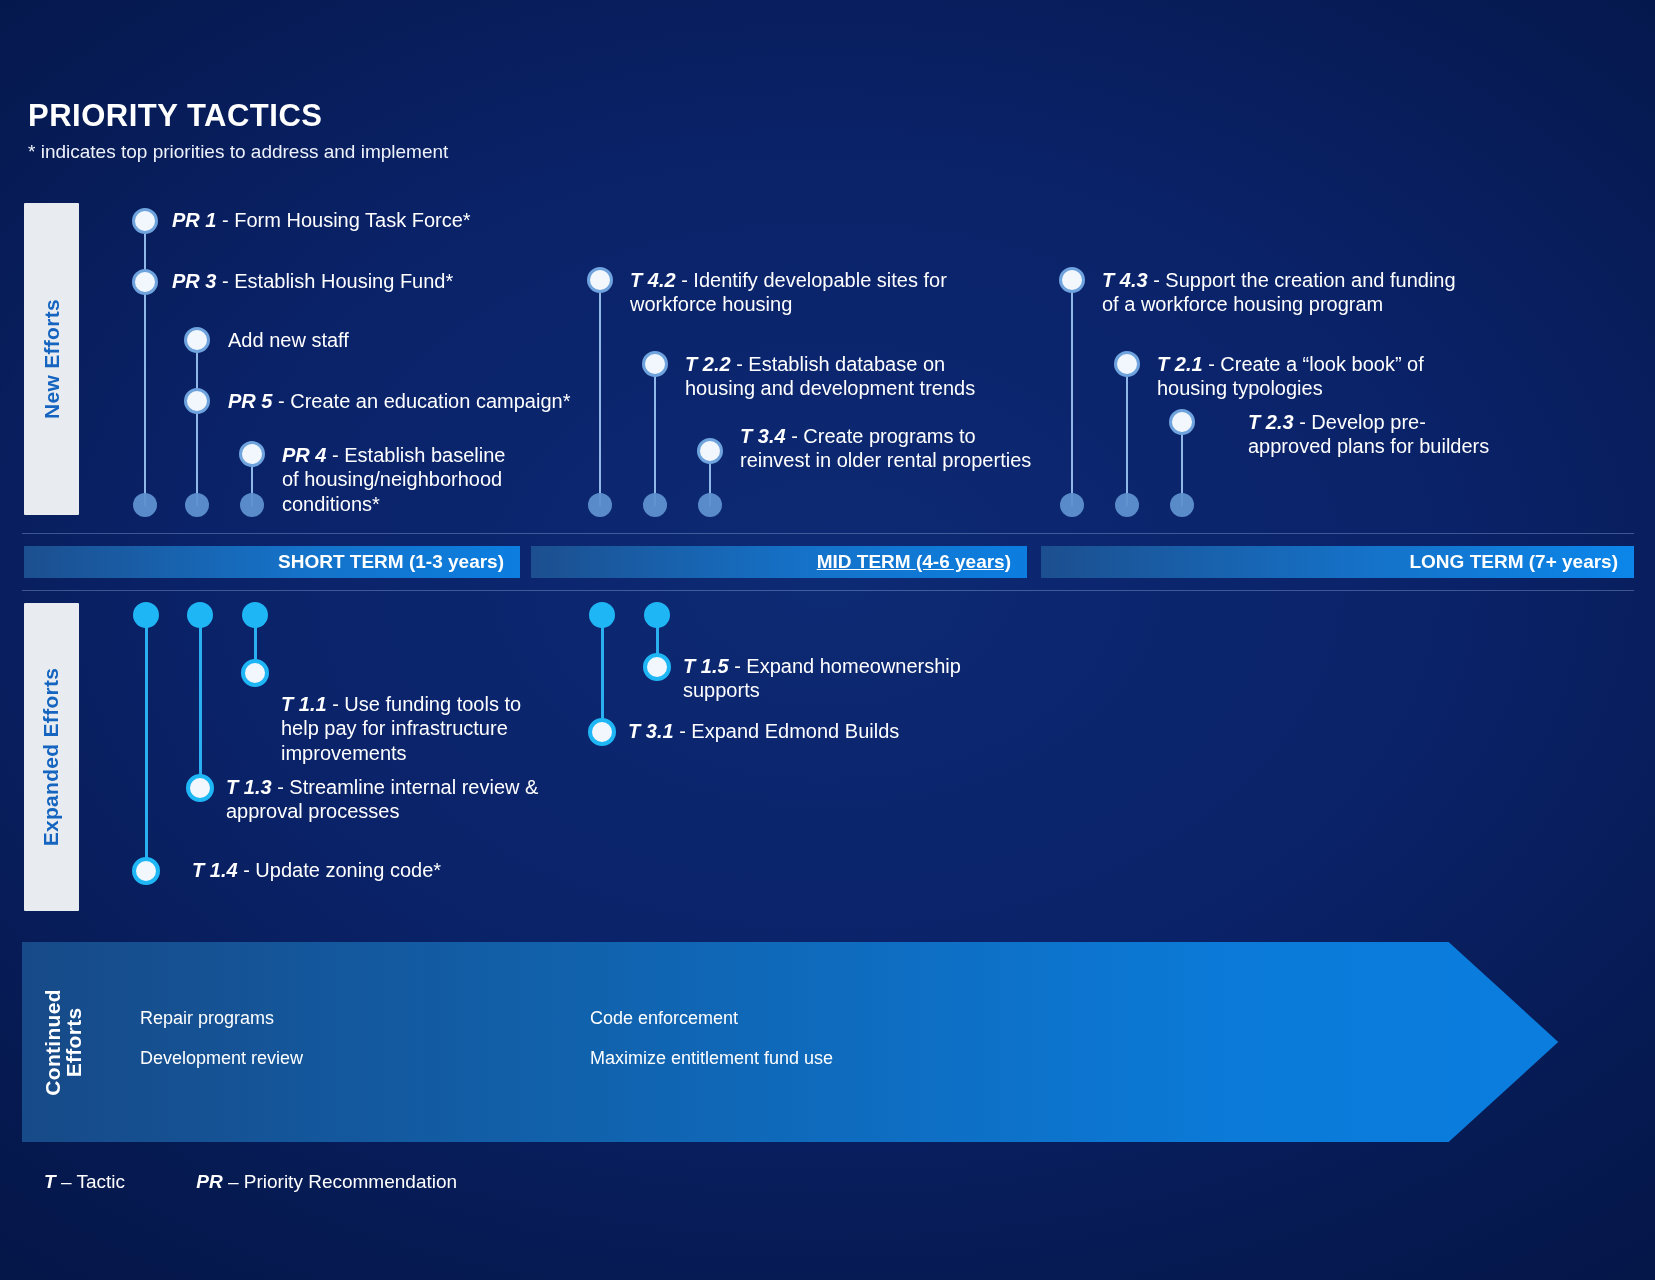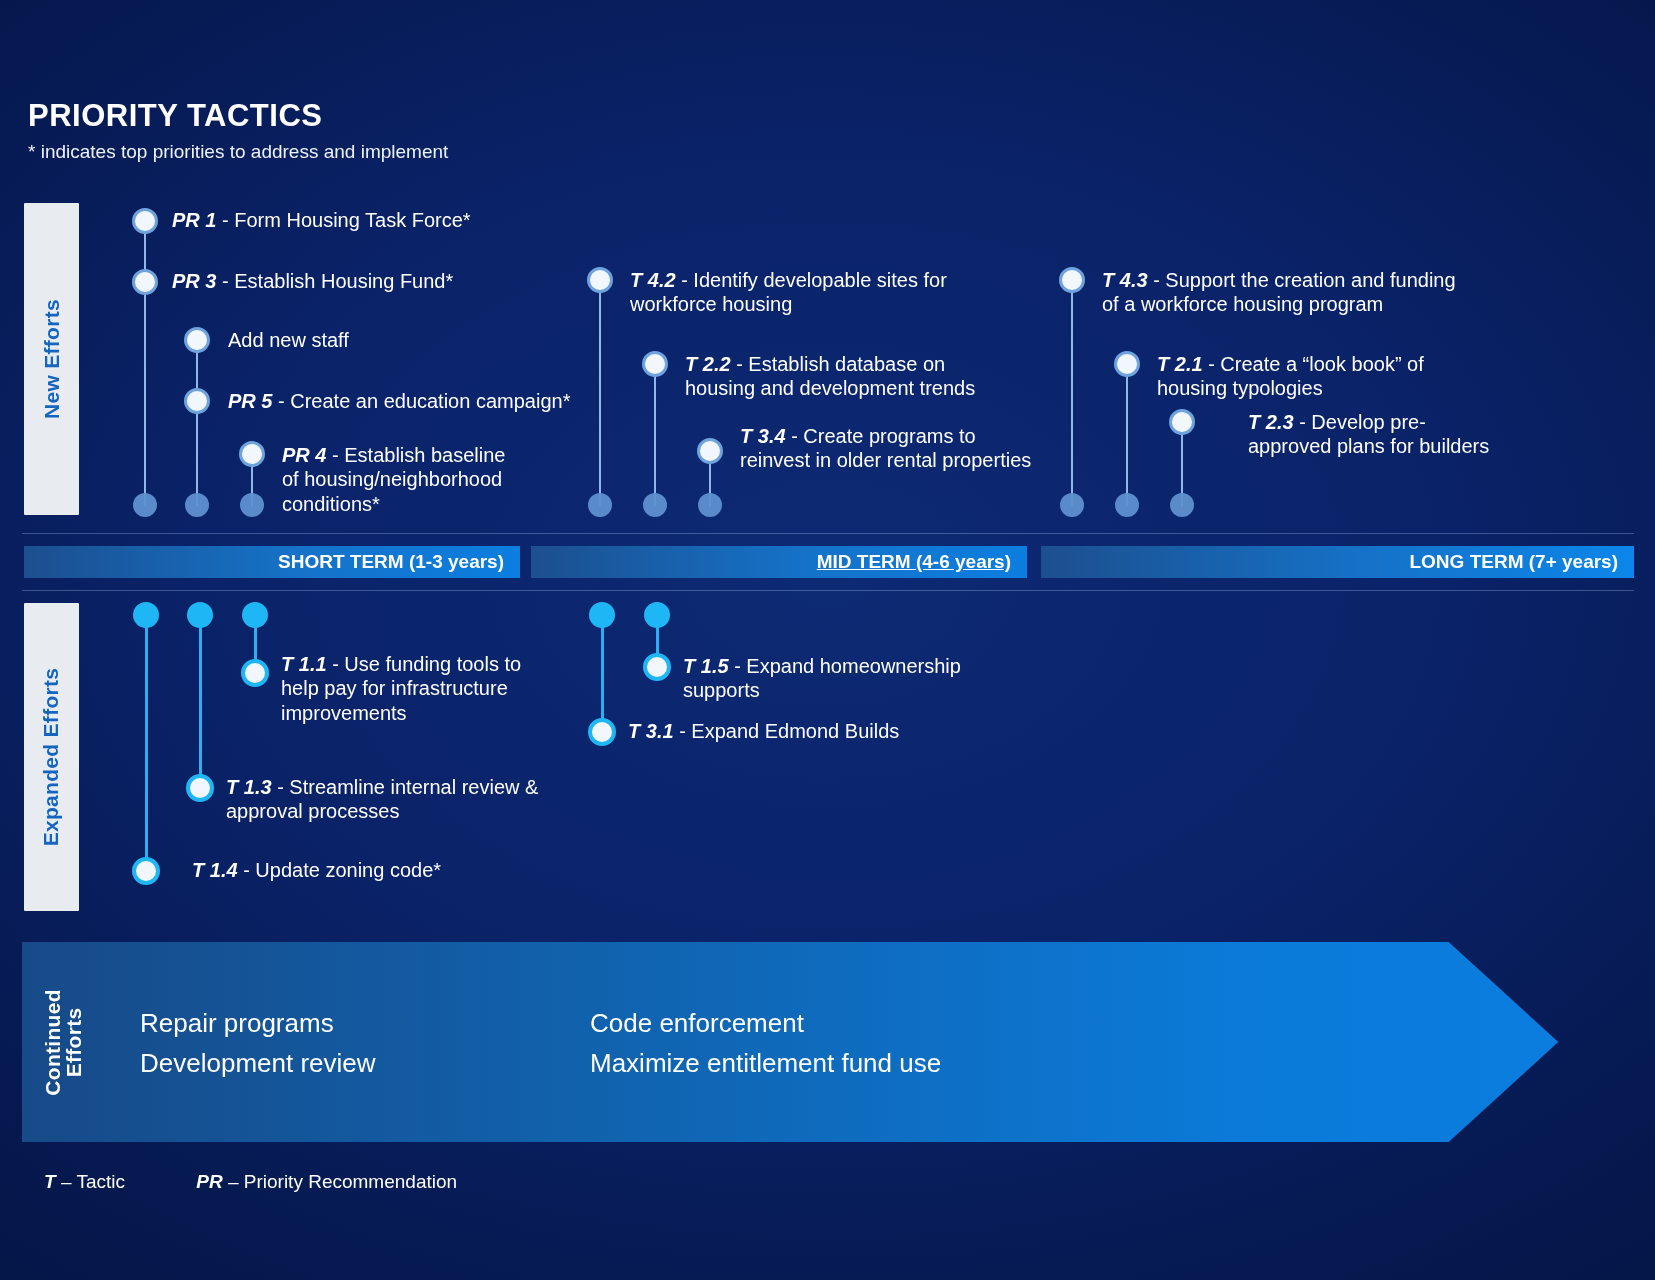--- a/index.html
+++ b/index.html
@@ -117,21 +117,21 @@
   .cont-wrap{
     position:absolute;left:22px;top:942px;width:1612px;height:200px;
   }
   .cont-shape{
     position:absolute;inset:0;
     background:linear-gradient(90deg,#174a88 0%,#1162ad 35%,#0b7ad8 75%,#0a7ee0 100%);
     clip-path:polygon(0 0, 88.5% 0, 95.3% 50%, 88.5% 100%, 0 100%);
   }
   .cont-text{
     position:absolute;
-    font-size:26px;color:#ffffff;
+    font-size:18px;color:#ffffff;
   }
 
   
   .legend{
     position:absolute;left:44px;top:1171px;
     font-size:19px;color:#ffffff;
   }
   .legend .grp{display:inline-block;margin-right:66px;}
   .legend b{font-weight:bold;font-style:italic;}
 </style>
@@ -259,21 +259,21 @@
   <div class="dot cyan" style="left:187px;top:602px;"></div>
   <div class="dot cyan-white" style="left:186px;top:774px;"></div>
   <div class="item-text" style="left:226px;top:775px;width:420px;">
     <b>T 1.3</b><span> - Streamline internal review &amp;</span><br>
     <span>approval processes</span>
   </div>
 
   <div class="stem cyan" style="left:254px;top:620px;height:56px;"></div>
   <div class="dot cyan" style="left:242px;top:602px;"></div>
   <div class="dot cyan-white" style="left:241px;top:659px;"></div>
-  <div class="item-text" style="left:281px;top:652px;width:330px;">
+  <div class="item-text" style="left:281px;top:692px;width:330px;">
     <b>T 1.1</b><span> - Use funding tools to</span><br>
     <span>help pay for infrastructure</span><br>
     <span>improvements</span>
   </div>
 
   <div class="stem cyan" style="left:601px;top:620px;height:115px;"></div>
   <div class="dot cyan" style="left:589px;top:602px;"></div>
   <div class="dot cyan-white" style="left:588px;top:718px;"></div>
   <div class="item-text" style="left:628px;top:719px;width:400px;">
     <b>T 3.1</b><span> - Expand Edmond Builds</span>

